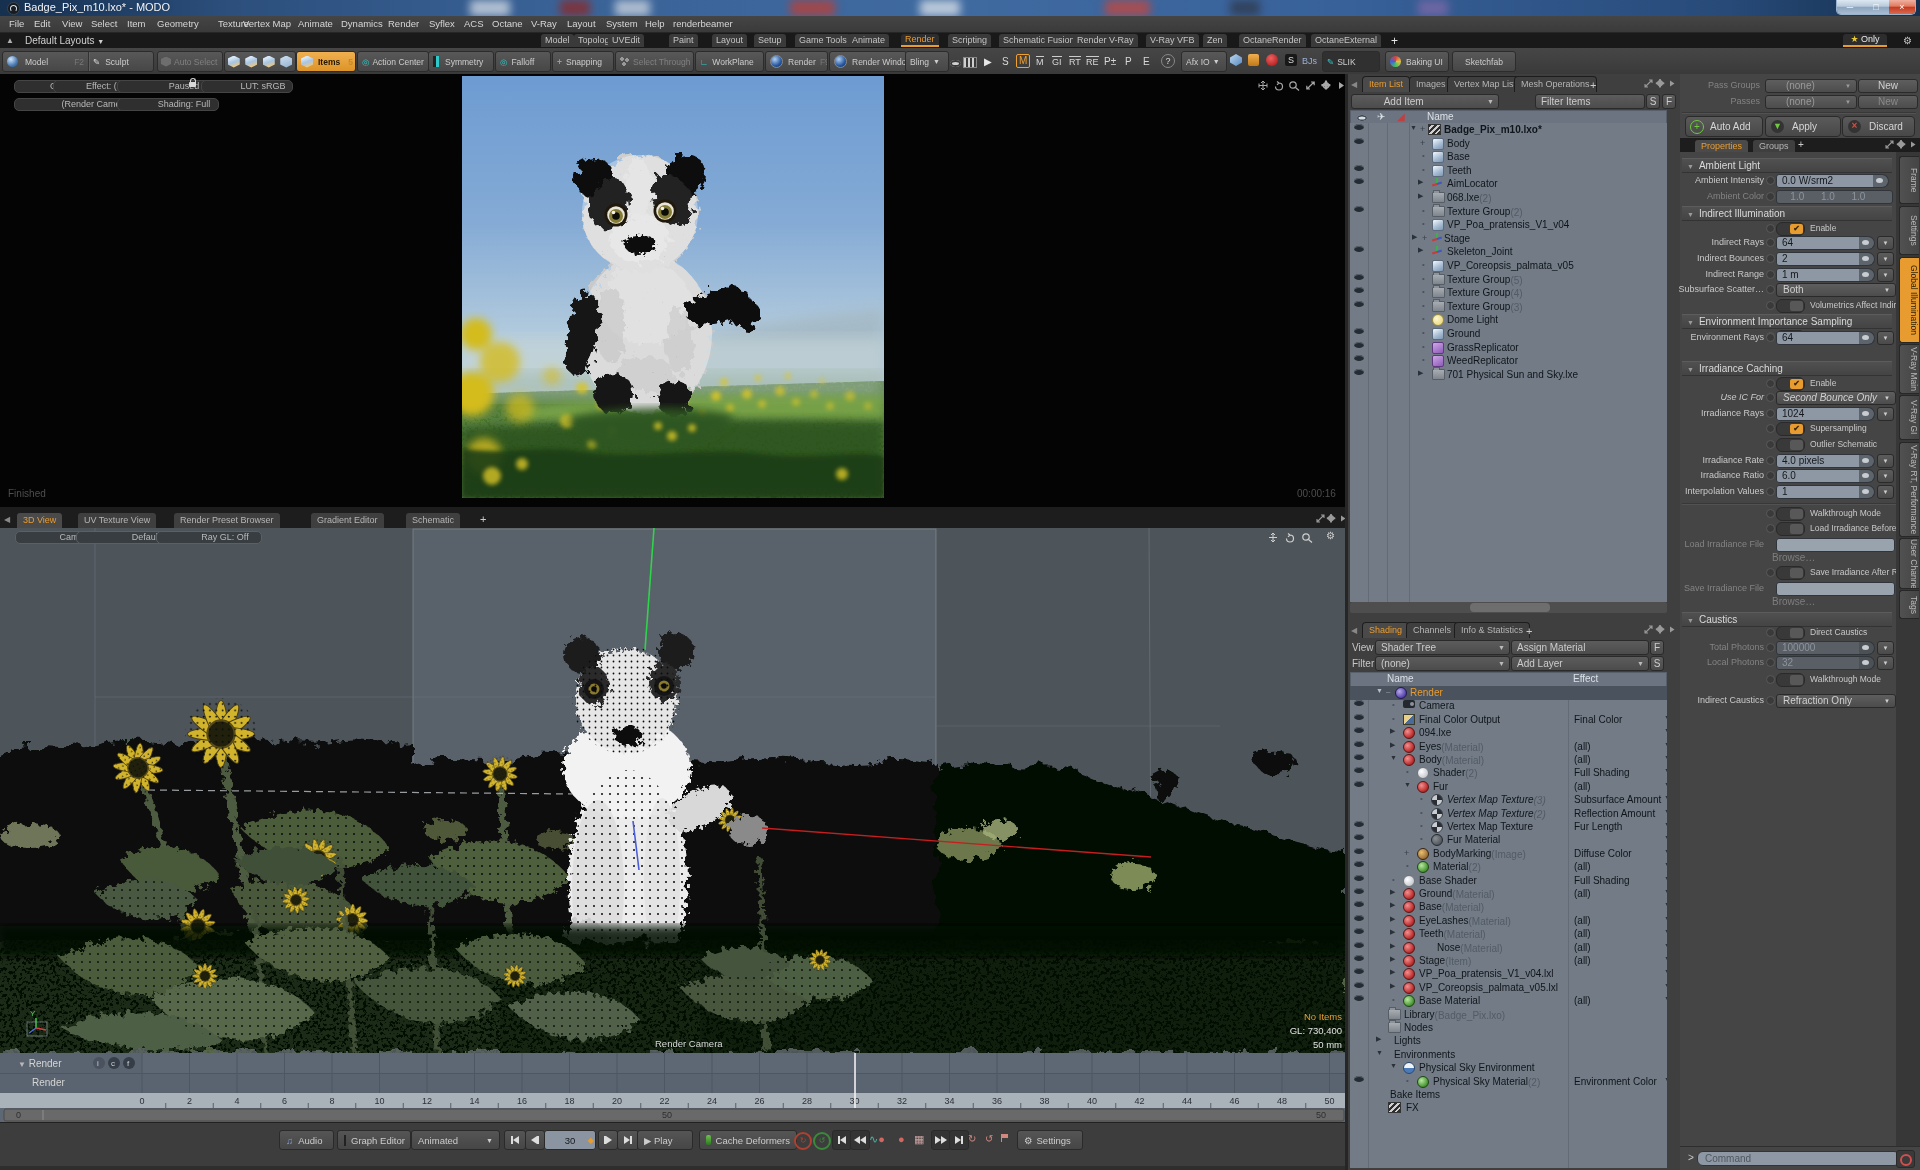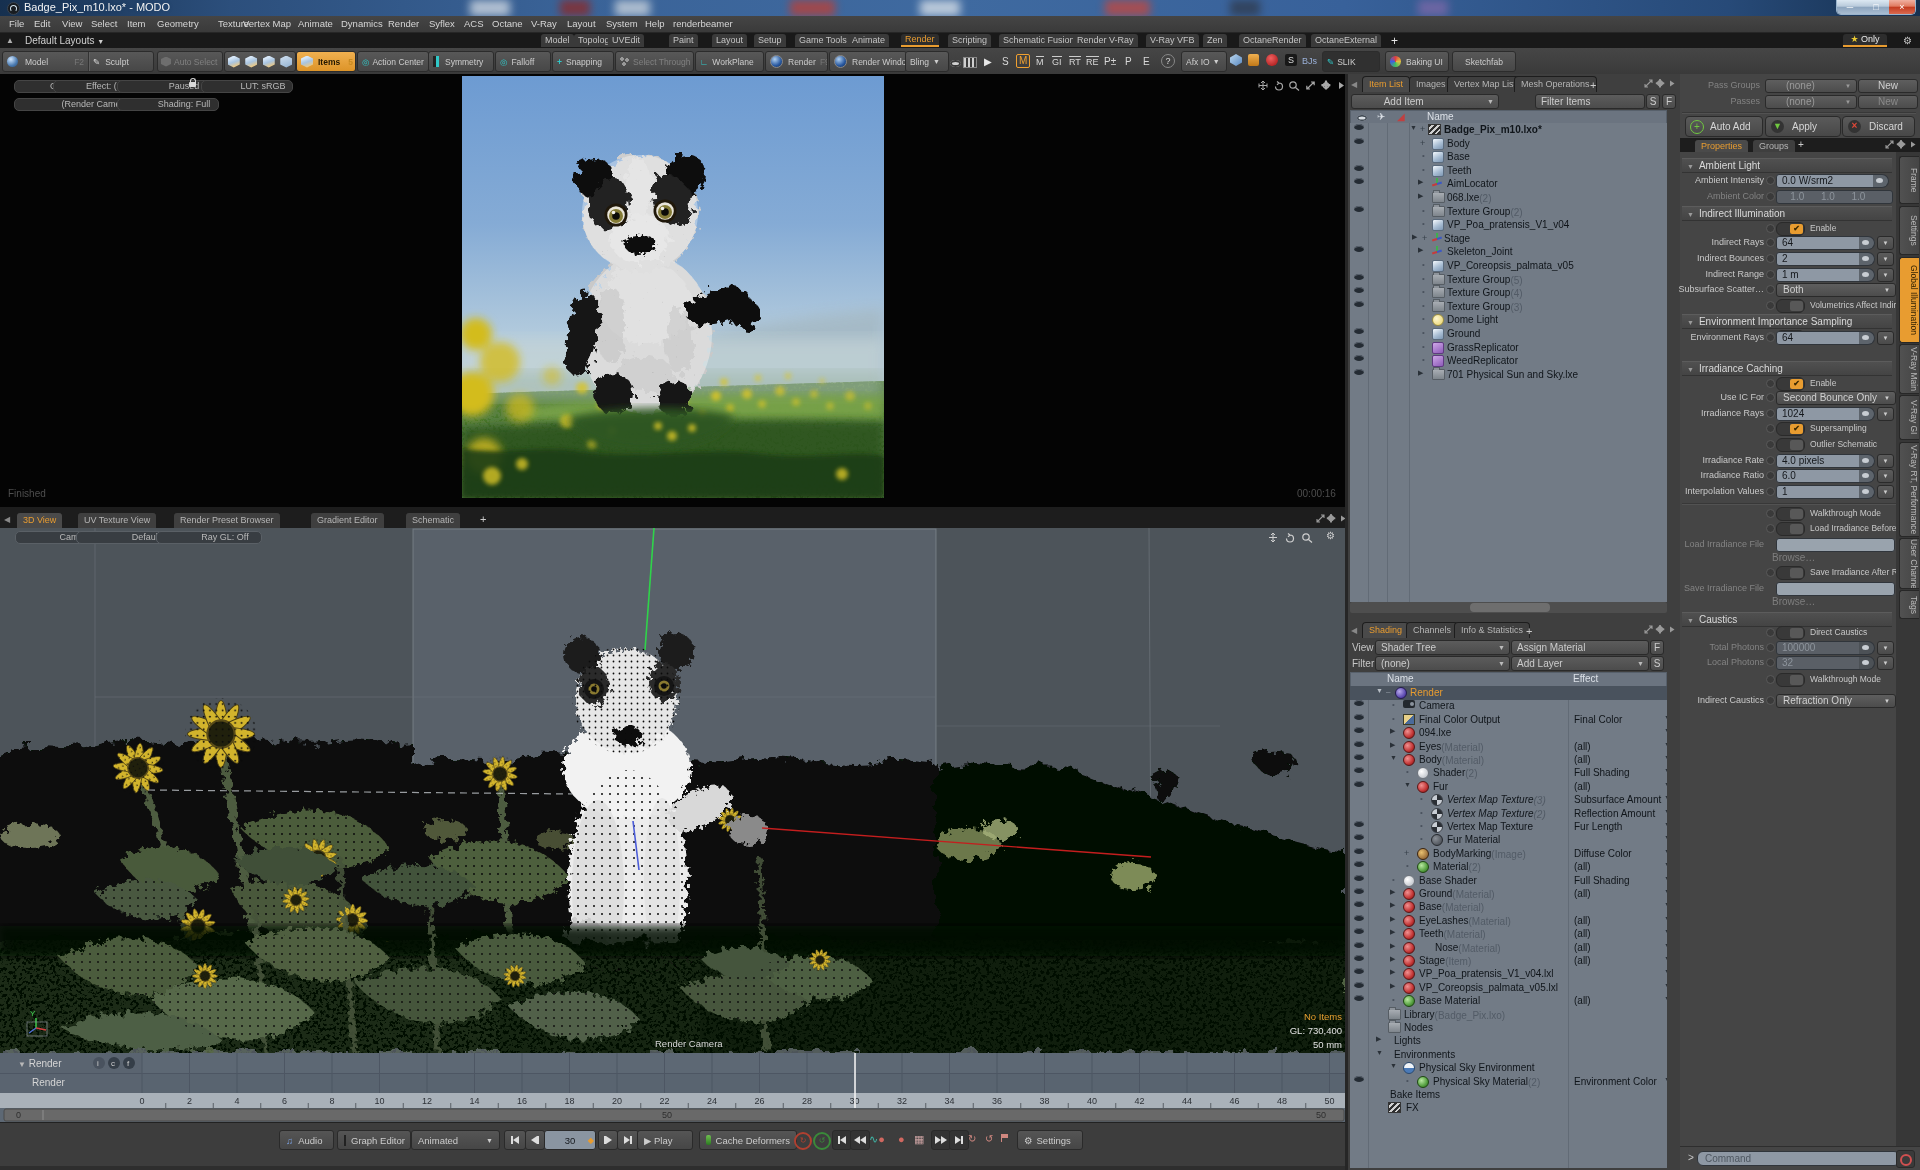--- a/index.html
+++ b/index.html
@@ -1156,21 +1156,21 @@
           <span class="tarr" style="left:40px;">▶</span>
           <span class="sphr rsph" style="left:53px;"></span>
           <span class="itx" style="left:69px;">Teeth <span class="sfx">(Material)</span></span>
           <span class="efx" style="left:224px;">(all)</span>
           <span class="edrop">▼</span>
         </div>
       <div class="trow" style="top:254.6px;">
           <span class="eyei"></span>
           <span class="tarr" style="left:40px;">▶</span>
           <span class="sphr rsph" style="left:53px;"></span>
-          <span class="itx" style="left:85px;">Nose <span class="sfx">(Material)</span></span>
+          <span class="itx" style="left:55px;padding-left:32px;">Nose <span class="sfx">(Material)</span></span>
           <span class="efx" style="left:224px;">(all)</span>
           <span class="edrop">▼</span>
         </div>
       <div class="trow" style="top:268px;">
           <span class="eyei"></span>
           <span class="tarr" style="left:40px;">▶</span>
           <span class="sphr rsph" style="left:53px;"></span>
           <span class="itx" style="left:69px;">Stage <span class="sfx">(Item)</span></span>
           <span class="efx" style="left:224px;">(all)</span>
           <span class="edrop">▼</span>
@@ -1344,21 +1344,21 @@
         <div class="pdrop">▼</div>
       </div>
     <div class="psec" style="top:287px;"><span class="tri">▼</span>Irradiance Caching</div>
     <div class="prow" style="top:303px;">
         <span class="pcirc"></span>
         <div class="pcheck on">
           <div class="box">✔</div>
         </div>
         <span class="pchklabel">Enable</span>
       </div>
-    <div class="prow" style="top:317px;">
+    <div class="prow" style="top:317px;font-style:italic;">
         <span class="plabel">Use IC For</span>
         <span class="pcirc"></span>
       <div class="pdd" style="width:112px;">Second Bounce Only<span class="arr">▼</span></div>
       </div>
     <div class="prow" style="top:333px;">
         <span class="plabel">Irradiance Rays</span>
         <span class="pcirc"></span>
       <div class="pinput">1024</div>
         <span class="peye"></span>
         <div class="pdrop">▼</div>

